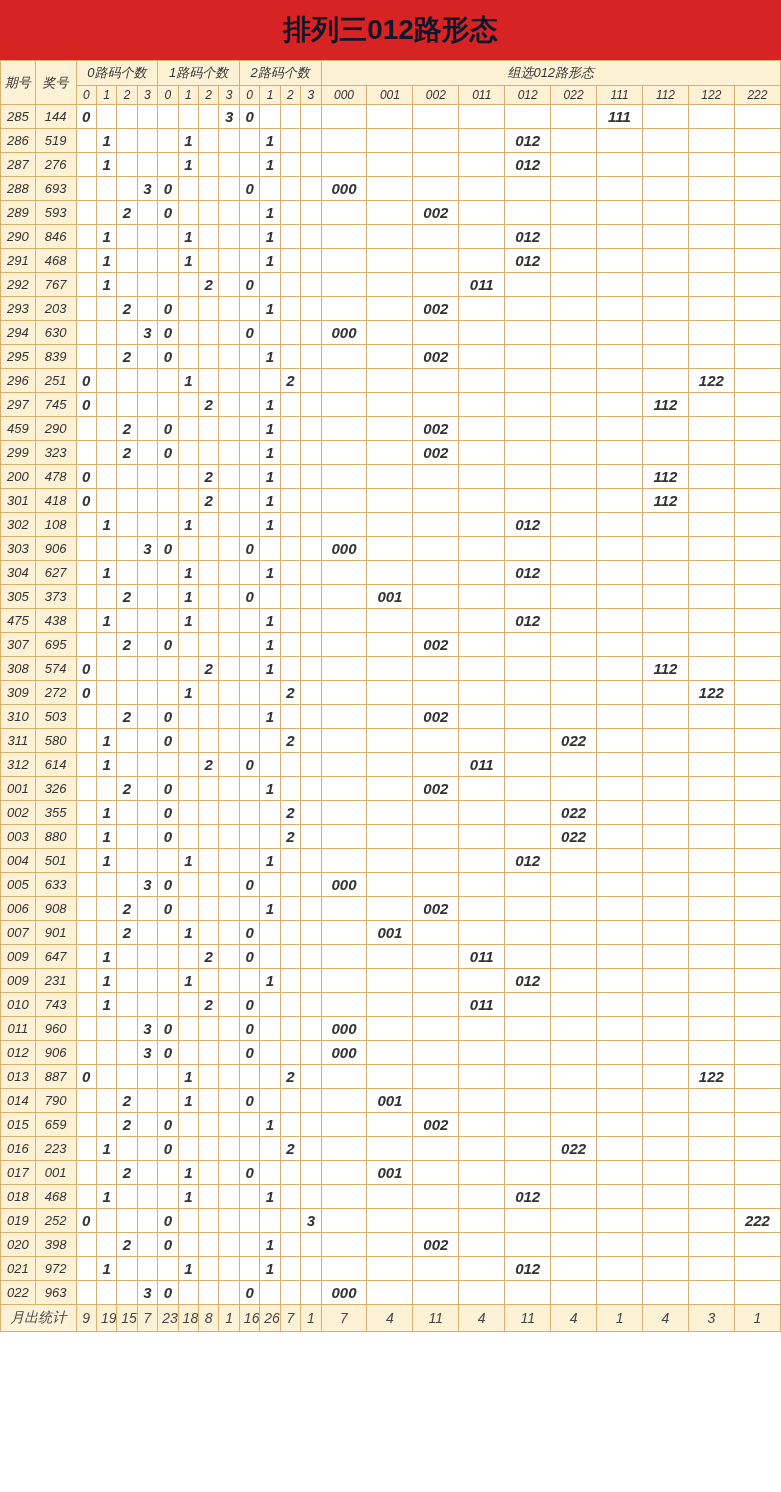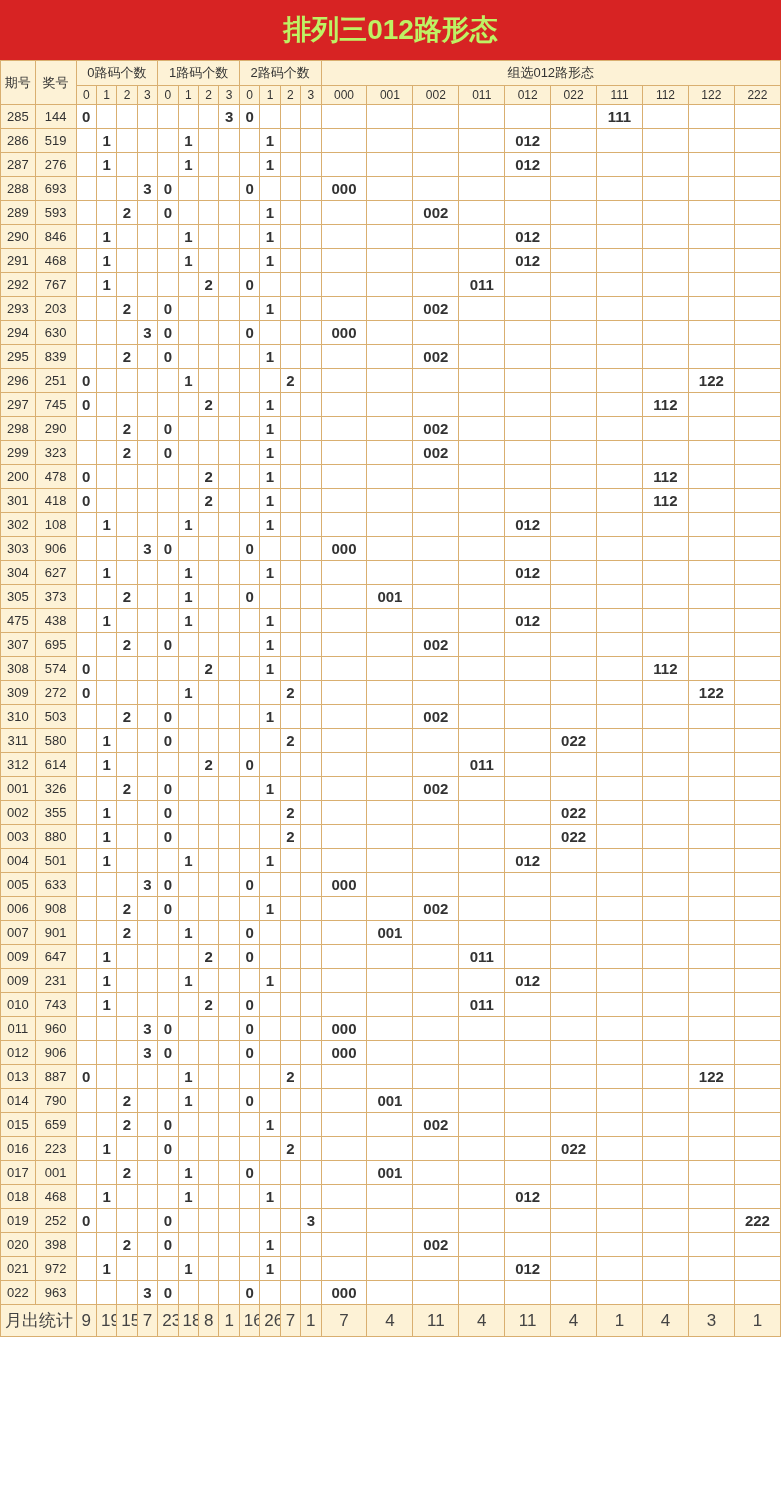--- a/index.html
+++ b/index.html
@@ -5,31 +5,32 @@
   * { box-sizing: border-box; }
   body {
     margin: 0;
     font-family: "Microsoft YaHei", Arial, sans-serif;
     font-size: 14px;
     background: #fff;
     width: 781px;
   }
   .title-bar {
     background: #d72323;
-    color: #bef264;
+    color: #0f172a;
     text-align: center;
     font-size: 28px;
     font-weight: bold;
     padding: 10px 0;
     border: 1px solid #d72323;
   }
   table {
     border-collapse: collapse;
     width: 100%;
     table-layout: fixed;
+    font-style: italic;
   }
   th, td {
     border: 1px solid #d9af70;
     text-align: center;
     padding: 3px 0;
     overflow: hidden;
     white-space: nowrap;
   }
   thead th {
     background: #fdf2d6;
@@ -48,21 +49,21 @@
   tbody td:nth-child(1),
   tbody td:nth-child(2) {
     background: #fdf2d6;
     color: #333;
     font-size: 13px;
   }
   tbody td.b { font-weight: bold; font-size: 15px; }
   tfoot td {
     background: #fdf2d6;
     color: #444;
-    font-size: 17px;
+    font-size: 14px;
     padding: 4px 4px;
   }
   .col-q { width: 34px; }
   .col-j { width: 40px; }
   .col-n { width: 20px; }
   .col-p { width: 45px; }
 </style>
 </head>
 <body>
 
@@ -462,21 +463,21 @@
         <td></td>
         <td></td>
         <td></td>
         <td></td>
         <td></td>
         <td class="b">112</td>
         <td></td>
         <td></td>
       </tr>
       <tr>
-        <td>298</td>
+        <td>459</td>
         <td>290</td>
         <td></td>
         <td></td>
         <td class="b">2</td>
         <td></td>
         <td class="b">0</td>
         <td></td>
         <td></td>
         <td></td>
         <td></td>

